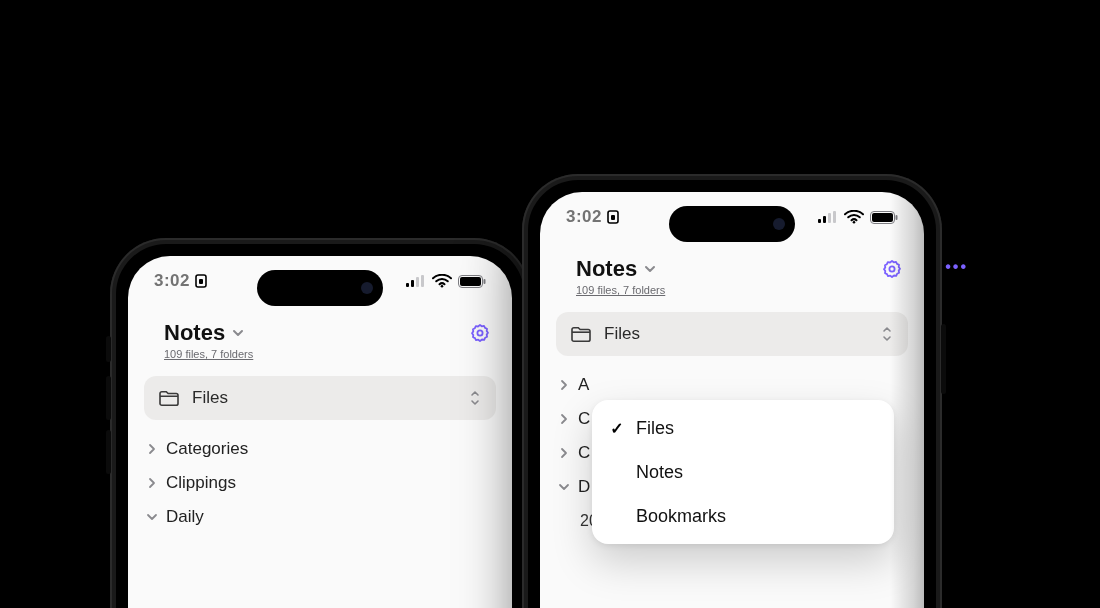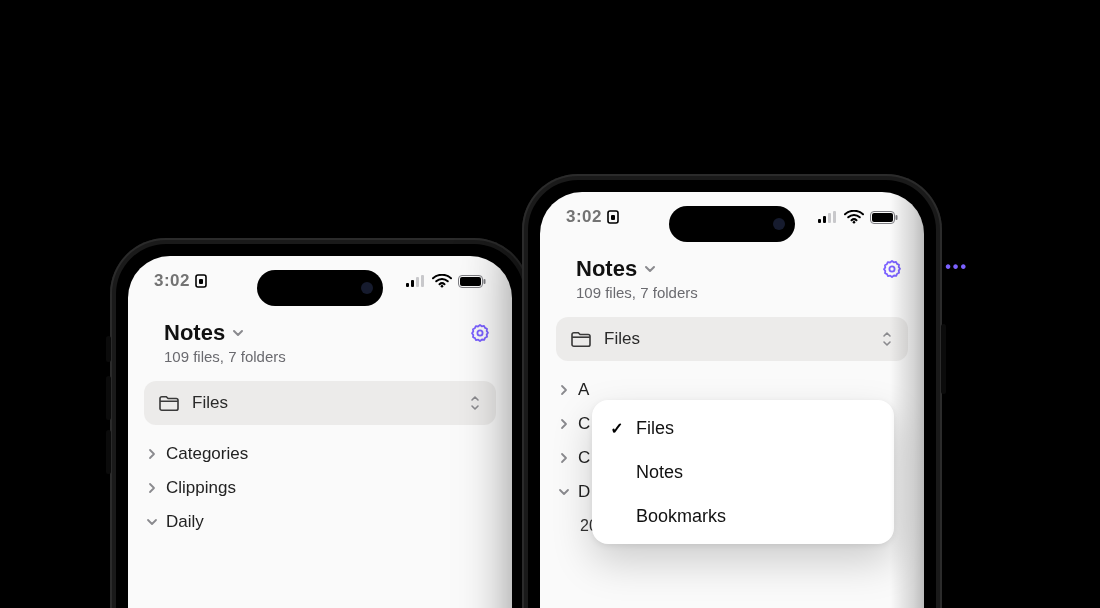--- a/index.html
+++ b/index.html
@@ -24,21 +24,21 @@
   .status{position:absolute;top:0;left:0;right:0;height:50px;display:flex;align-items:center;justify-content:space-between;padding:0 26px;color:#737373;}
   .status .time{font-weight:700;font-size:17px;letter-spacing:.5px;display:flex;align-items:center;gap:5px;}
   .status .right{display:flex;align-items:center;gap:6px;}
   .sim-icon{display:inline-flex;width:12px;height:14px;}
   
   .app{position:absolute;inset:0;padding-top:60px;}
   .header{padding:4px 20px 0 20px;display:flex;align-items:flex-start;justify-content:space-between;margin-left:16px;}
   .header .titleblock{display:flex;flex-direction:column;gap:2px;}
   .vault-row{display:flex;align-items:center;gap:6px;cursor:pointer;}
   .vault-name{font-size:22px;font-weight:700;color:#111;}
-  .vault-sub{font-size:15px;color:#6a6a6f;}
+  .vault-sub{font-size:11px;color:#6a6a6f;text-decoration:underline;}
   .gear{width:24px;height:24px;color:#7b61ff;flex:0 0 auto;margin-top:2px;cursor:pointer;}
   .dots{position:absolute;right:-26px;top:84px;color:#7b61ff;letter-spacing:2px;font-weight:900;}
   
   .selector{margin:16px 16px 10px 16px;background:#ecebea;border-radius:12px;height:44px;display:flex;align-items:center;padding:0 14px;justify-content:space-between;cursor:pointer;}
   .selector .lead{display:flex;align-items:center;gap:12px;color:#2a2a2a;font-size:17px;}
   .folder-ic{width:22px;height:18px;color:#3a3a3a;}
   .updown{width:14px;height:18px;color:#8a8a8e;}
   
   .list{padding:4px 8px 0 18px;display:flex;flex-direction:column;gap:4px;}
   .row{display:flex;align-items:center;gap:8px;height:30px;font-size:17px;color:#222;cursor:pointer;}

